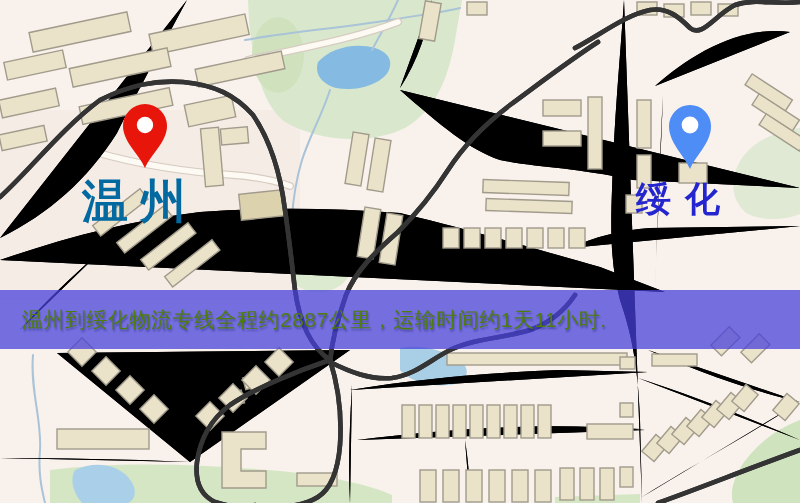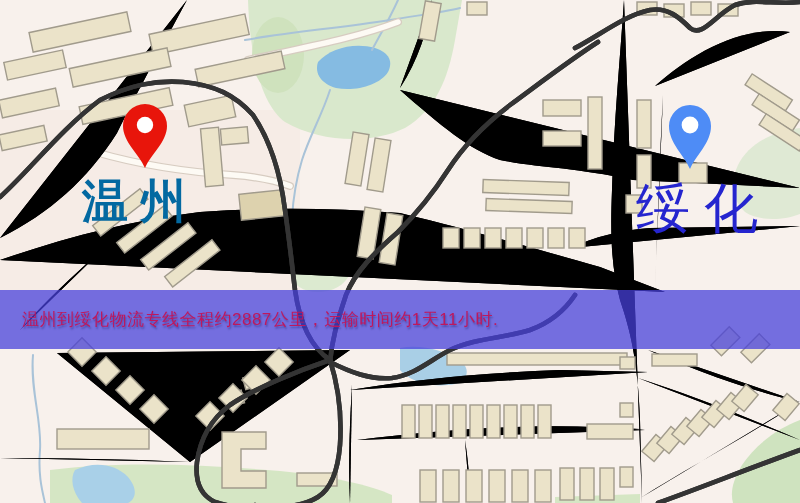--- a/index.html
+++ b/index.html
@@ -12,28 +12,28 @@
   .wrc path{fill:none;stroke:#d7ccc1;stroke-width:8;stroke-linecap:round;}
   .wrf path{fill:none;stroke:#fdfaf4;stroke-width:5.5;stroke-linecap:round;}
   .riv path{fill:none;stroke:#a9c3d8;stroke-width:2;stroke-linecap:round;}
   .bld rect,.bld path{fill:#ebe3c9;stroke:#a19b8c;stroke-width:1.4;}
   .bld .dark{fill:#ddd2ae;}
   .city-label{
     position:absolute;line-height:1;white-space:nowrap;
     font-weight:bold;user-select:none;
   }
   #origin-label{left:82px;top:178px;font-size:46px;letter-spacing:12px;color:#0369a1;}
-  #dest-label{left:636px;top:181px;font-size:54px;letter-spacing:14px;color:#2525cf;font-weight:400;}
+  #dest-label{left:636px;top:181px;font-size:35px;letter-spacing:14px;color:#2525cf;font-weight:700;}
   #route-banner{
     position:absolute;left:0;top:290px;width:800px;height:59px;
     background:rgba(70,64,219,0.74);
     display:flex;align-items:center;box-sizing:border-box;padding-left:22px;
   }
   #route-banner span{
-    color:#be185d;font-size:17px;letter-spacing:0.5px;
+    color:#4d7c0f;font-size:21px;letter-spacing:0.5px;
     text-shadow:1px 2px 2px rgba(10,10,70,0.35);
   }
 </style>
 </head>
 <body>
 
 <div id="stage">
 
 <svg width="800" height="503" viewBox="0 0 800 503">
 

